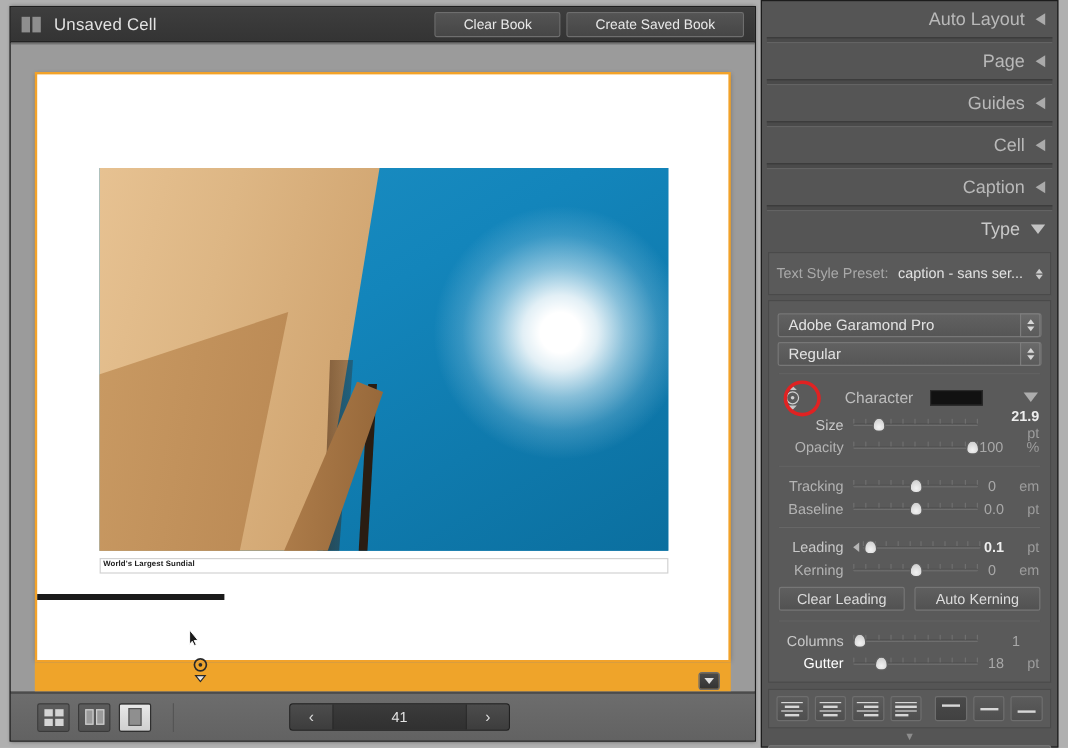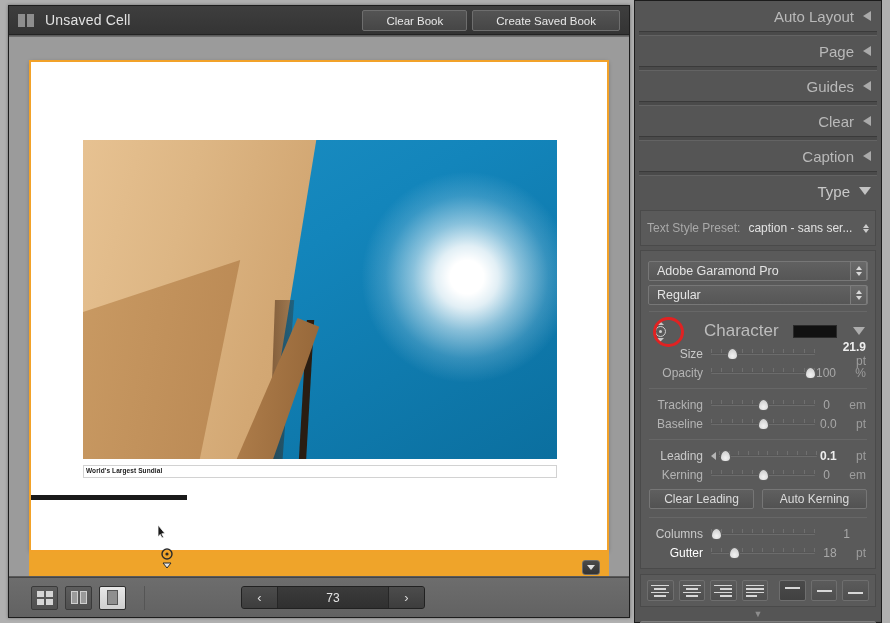--- a/index.html
+++ b/index.html
@@ -340,21 +340,21 @@
     display:flex;align-items:center;justify-content:center;
   }
   .target-icon .t-mid b { width:3px;height:3px;background:#cfcfcf;border-radius:50%; display:block; }
   .annot-circle {
     position: absolute; left: 12px; top: -1px;
     width: 31px; height: 30px;
     border: 3px solid #e02222;
     border-radius: 50%;
     pointer-events: none;
   }
-  .char-label { margin-left: 33px; color: #bdbdbd; font-size: 17px; }
+  .char-label { margin-left: 33px; color: #bdbdbd; font-size: 13px; }
   .char-swatch {
     width: 44px; height: 13px; margin-left: 14px;
     background: #111111; border: 1px solid #2a2a2a;
     cursor: pointer;
   }
   .char-tri {
     margin-left: auto;
     width:0;height:0;
     border-left:6px solid transparent;border-right:6px solid transparent;border-top:8px solid #adadad;
     cursor:pointer;
@@ -522,21 +522,21 @@
         </div>
         <div class="view-btn active">
           <span class="vb-single">
               <i></i>
             </span>
         </div>
       </div>
       <div class="bar-div"></div>
       <div class="pager">
         <div class="pager-arrow left">‹</div>
-        <div class="pager-num">73</div>
+        <div class="pager-num">41</div>
         <div class="pager-arrow right">›</div>
       </div>
     </div>
 
   </div>
 
   <div class="right-panel">
 
     <div class="panel-header">
       <span>Auto Layout</span>
@@ -550,21 +550,21 @@
     </div>
     <div class="panel-sep"></div>
 
     <div class="panel-header">
       <span>Guides</span>
       <span class="tri tri-left"></span>
     </div>
     <div class="panel-sep"></div>
 
     <div class="panel-header">
-      <span>Clear</span>
+      <span>Cell</span>
       <span class="tri tri-left"></span>
     </div>
     <div class="panel-sep"></div>
 
     <div class="panel-header">
       <span>Caption</span>
       <span class="tri tri-left"></span>
     </div>
     <div class="panel-sep"></div>
 

